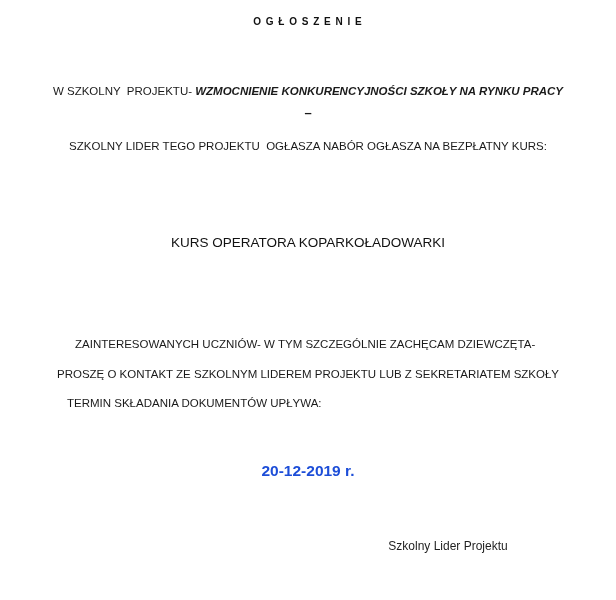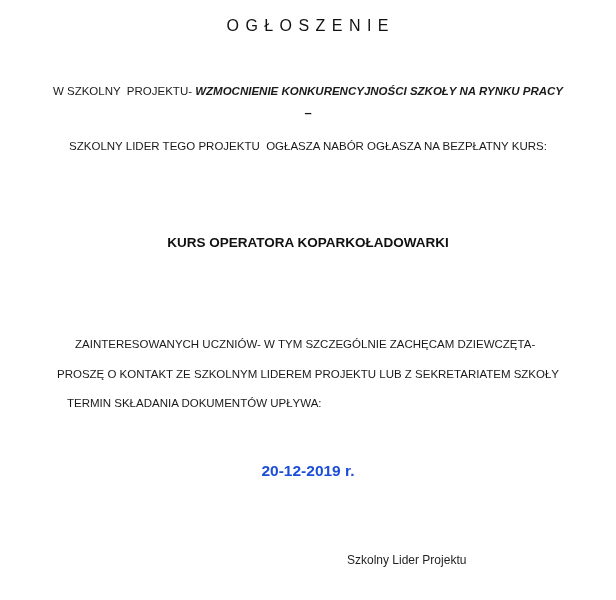--- a/index.html
+++ b/index.html
@@ -27,61 +27,62 @@
     margin: 0;
     white-space: pre;
     font-size: 11.5px;
     line-height: 1.2;
     color: #1a1a1a;
   }
   .centered { text-align: center; }
 
   .title {
     top: 16px;
-    font-size: 16px;
-    font-weight: normal;
+    font-size: 10px;
+    font-weight: bold;
     letter-spacing: 1px;
     color: #111111;
   }
   .intro { top: 85px; }
   .project-name {
     font-weight: bold;
     font-style: italic;
   }
   .dash-line {
     top: 105px;
     font-weight: bold;
     font-size: 13px;
   }
   .announce { top: 140px; }
 
   .course-title {
     top: 235px;
     font-size: 13.5px;
-    font-weight: bold;
+    font-weight: normal;
     color: #111111;
   }
 
   .body-line { text-align: left; }
   .body-line-1 { top: 338px; left: 75px; }
   .body-line-2 { top: 368px; left: 57px; }
   .body-line-3 { top: 397px; left: 67px; }
 
   .deadline-date {
     top: 462px;
     font-size: 15.5px;
     font-weight: bold;
     color: #1d4ed8;
   }
 
   .sig {
     position: absolute;
     left: 333px;
     width: 230px;
-    margin: 14px;
+    margin: 0;
+    text-align: center;
     font-size: 12px;
     line-height: 1.2;
     white-space: pre;
     color: #1f1f1f;
   }
   .sig-role { top: 539px; }
   .sig-name { top: 568px; }
 </style>
 </head>
 <body>

